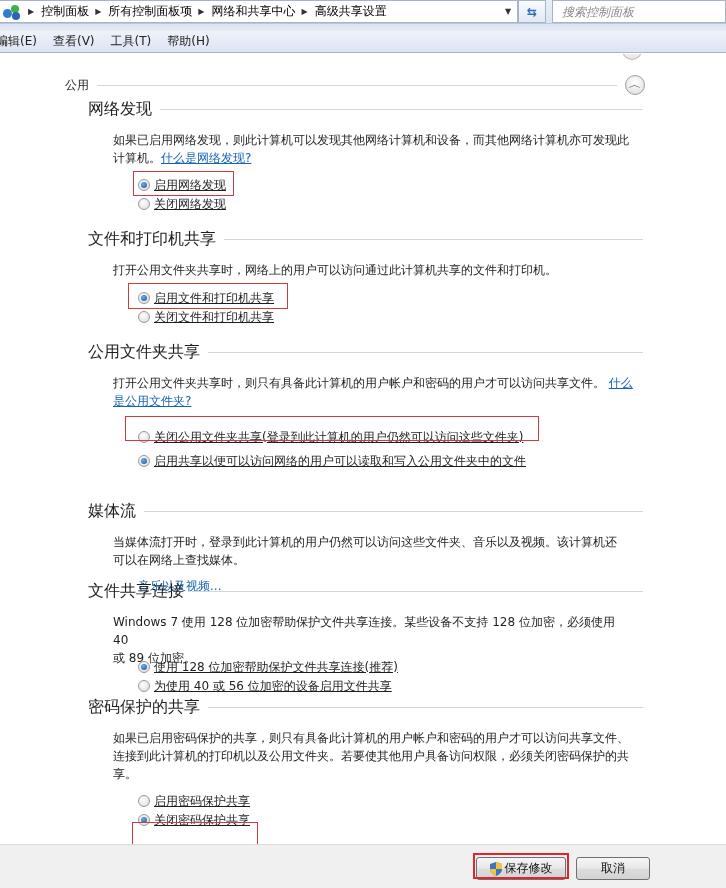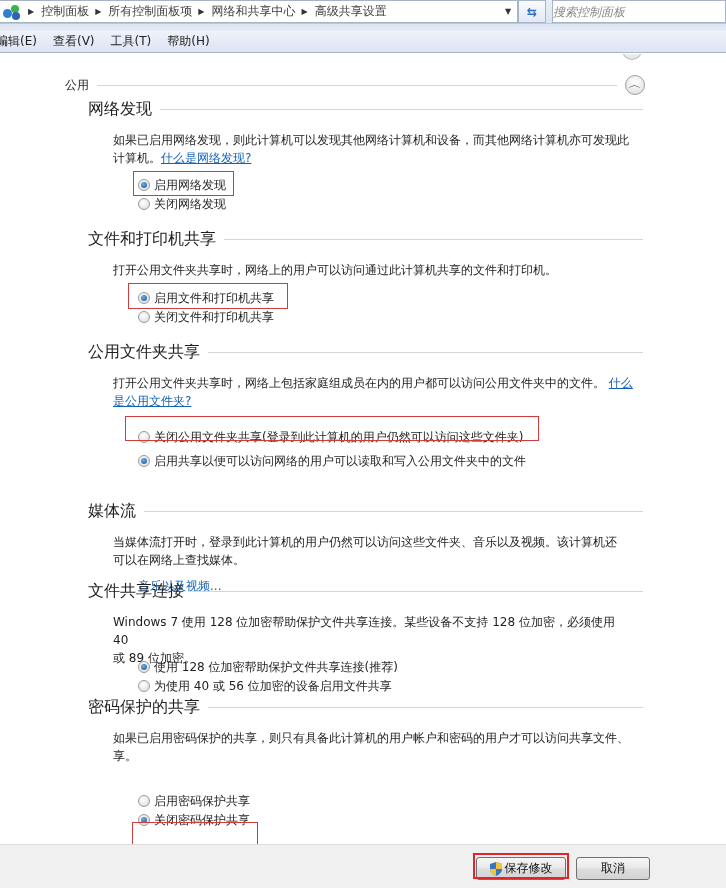--- a/index.html
+++ b/index.html
@@ -10,26 +10,26 @@
   .addrbar { position: absolute; left: 0; top: 0; width: 726px; height: 24px;
     background: linear-gradient(#e9eff7, #dbe4f1); border-bottom: 1px solid #b9c7da; }
   .addr-field { position: absolute; left: 0; top: 0; width: 518px; height: 23px;
     background: #ffffff; border: 1px solid #a7b4c6; border-left: none; display: flex; align-items: center; }
   .app-icon { width: 20px; height: 18px; margin-left: 2px; position: relative; }
   .app-icon .b1, .app-icon .b2, .app-icon .b3 { position: absolute; border-radius: 50%; }
   .app-icon .b1 { width: 9px; height: 9px; background: #2d7fd1; left: 1px; top: 6px; }
   .app-icon .b2 { width: 8px; height: 8px; background: #3fb14a; left: 9px; top: 2px; }
   .app-icon .b3 { width: 8px; height: 8px; background: #2a63b8; left: 10px; top: 9px; }
   .crumb-sep { font-size: 8px; color: #333; margin: 0 7px 0 6px; }
-  .crumb { font-size: 12px; color: #404040; white-space: nowrap; }
+  .crumb { font-size: 12px; color: #000000; white-space: nowrap; }
   .addr-dropdown { position: absolute; right: 0; top: 0; width: 18px; height: 21px; display: flex; align-items: center; justify-content: center; font-size: 8px; color: #333; }
   .refresh-btn { position: absolute; left: 518px; top: 0; width: 28px; height: 23px;
     border: 1px solid #a7b4c6; background: linear-gradient(#f9fbfe, #e3eaf4); display: flex; align-items: center; justify-content: center; color: #2b6fc2; font-size: 12px; font-weight: bold; }
   .search-box { position: absolute; left: 552px; top: 0; width: 174px; height: 23px;
-    background: #fff; border: 1px solid #a7b4c6; display: flex; align-items: center; }
+    background: #fff; border: 1px solid #a7b4c6; display: flex; align-items: center; padding-left: 9px; }
   .search-box input { border: none; outline: none; font-family: "DejaVu Sans", sans-serif; font-size: 12px; font-style: italic; color: #8a8a8a; width: 150px; background: transparent; }
   .search-box input::placeholder { color: #8a8a8a; font-style: italic; }
 
   
   .menubar { position: absolute; left: 0; top: 31px; width: 726px; height: 22px;
     background: linear-gradient(#eef2fa, #dde4f2); border-bottom: 1px solid #a9b5c5; display: flex; align-items: center; }
   .menu-item { font-size: 12px; color: #222; margin-right: 16px; white-space: nowrap; }
   .menu-item:first-child { margin-left: -4px; }
 
   .gap-strip { position: absolute; left: 0; top: 24px; width: 726px; height: 7px; background: linear-gradient(#dbe4f1, #e6ecf6); }
@@ -45,21 +45,21 @@
   .collapse-btn span { font-size: 10px; color: #222; transform: scaleX(1.3); line-height: 1; margin-top: -1px; }
 
   .section { position: absolute; left: 88px; width: 555px; }
   .sec-head { display: flex; align-items: center; height: 16px; }
   .sec-head .ttl { font-size: 16px; color: #1e1e1e; white-space: nowrap; }
   .sec-head .rule { margin-right: 0; }
   .desc { position: absolute; left: 25px; width: 520px; font-size: 12px; line-height: 18px; color: #1e1e1e; }
   .link { color: #1463b8; text-decoration: underline; cursor: pointer; }
   .plainlink { color: #1463b8; cursor: pointer; }
 
-  .radio-row { position: absolute; left: 50px; height: 18px; display: flex; align-items: center; white-space: nowrap; }
+  .radio-row { position: absolute; left: 50px; height: 18px; display: flex; align-items: center; white-space: nowrap; text-decoration: underline; }
   .radio { width: 12px; height: 12px; border-radius: 50%; border: 1px solid #9a9a9a; background: radial-gradient(circle at 40% 35%, #ffffff, #d9d9d9); margin-right: 4px; position: relative; flex: none; }
   .radio.on::after { content: ""; position: absolute; left: 2px; top: 2px; width: 6px; height: 6px; border-radius: 50%; background: radial-gradient(circle at 40% 35%, #6ab0e8, #1c4f8e); }
   .radio-label { font-size: 12px; color: #1e1e1e; }
 
   .hl { position: absolute; border: 1.5px solid #d23b3b; pointer-events: none; }
 
   
   .footer { position: absolute; left: 0; top: 844px; width: 726px; height: 44px; background: #f0f0f0; border-top: 1px solid #dcdcdc; }
   .btn { position: absolute; height: 23px; border: 1px solid #707070; border-radius: 3px;
     background: linear-gradient(#f6f6f6 0%, #e9e9e9 45%, #dcdcdc 55%, #d3d3d3 100%); display: flex; align-items: center; justify-content: center; font-size: 12px; color: #111; }
@@ -150,21 +150,21 @@
     </div>
   </div>
   <div class="hl" style="left:128px; top:229px; width:160px; height:26px;"></div>
 
   <div class="section" style="top:290px;">
     <div class="sec-head">
         <span class="ttl">公用文件夹共享</span>
         <span class="rule"></span>
       </div>
     <div class="desc" style="top:30px;">
-      <div><span>打开公用文件夹共享时，网络上包括家庭组成员在内的用户都可以访问公用文件夹中的文件。</span> <span class="link">什么</span></div>
+      <div><span>打开公用文件夹共享时，则只有具备此计算机的用户帐户和密码的用户才可以访问共享文件。</span> <span class="link">什么</span></div>
       <div><span class="link">是公用文件夹?</span></div>
     </div>
     <div class="radio-row" style="top:76px;margin-top:32px;">
       <span class="radio on"></span>
       <span class="radio-label">启用共享以便可以访问网络的用户可以读取和写入公用文件夹中的文件</span>
     </div>
     <div class="radio-row" style="top:84px;">
       <span class="radio"></span>
       <span class="radio-label">关闭公用文件夹共享(登录到此计算机的用户仍然可以访问这些文件夹)</span>
     </div>
@@ -202,20 +202,21 @@
     </div>
   </div>
 
   <div class="section" style="top:645px;">
     <div class="sec-head">
         <span class="ttl">密码保护的共享</span>
         <span class="rule"></span>
       </div>
     <div class="desc" style="top:30px;">
       <div>如果已启用密码保护的共享，则只有具备此计算机的用户帐户和密码的用户才可以访问共享文件、</div>
+      <div>连接到此计算机的打印机以及公用文件夹。若要使其他用户具备访问权限，必须关闭密码保护的共</div>
       <div>享。</div>
     </div>
     <div class="radio-row" style="top:93px;">
       <span class="radio"></span>
       <span class="radio-label">启用密码保护共享</span>
     </div>
     <div class="radio-row" style="top:112px;">
       <span class="radio on"></span>
       <span class="radio-label">关闭密码保护共享</span>
     </div>

